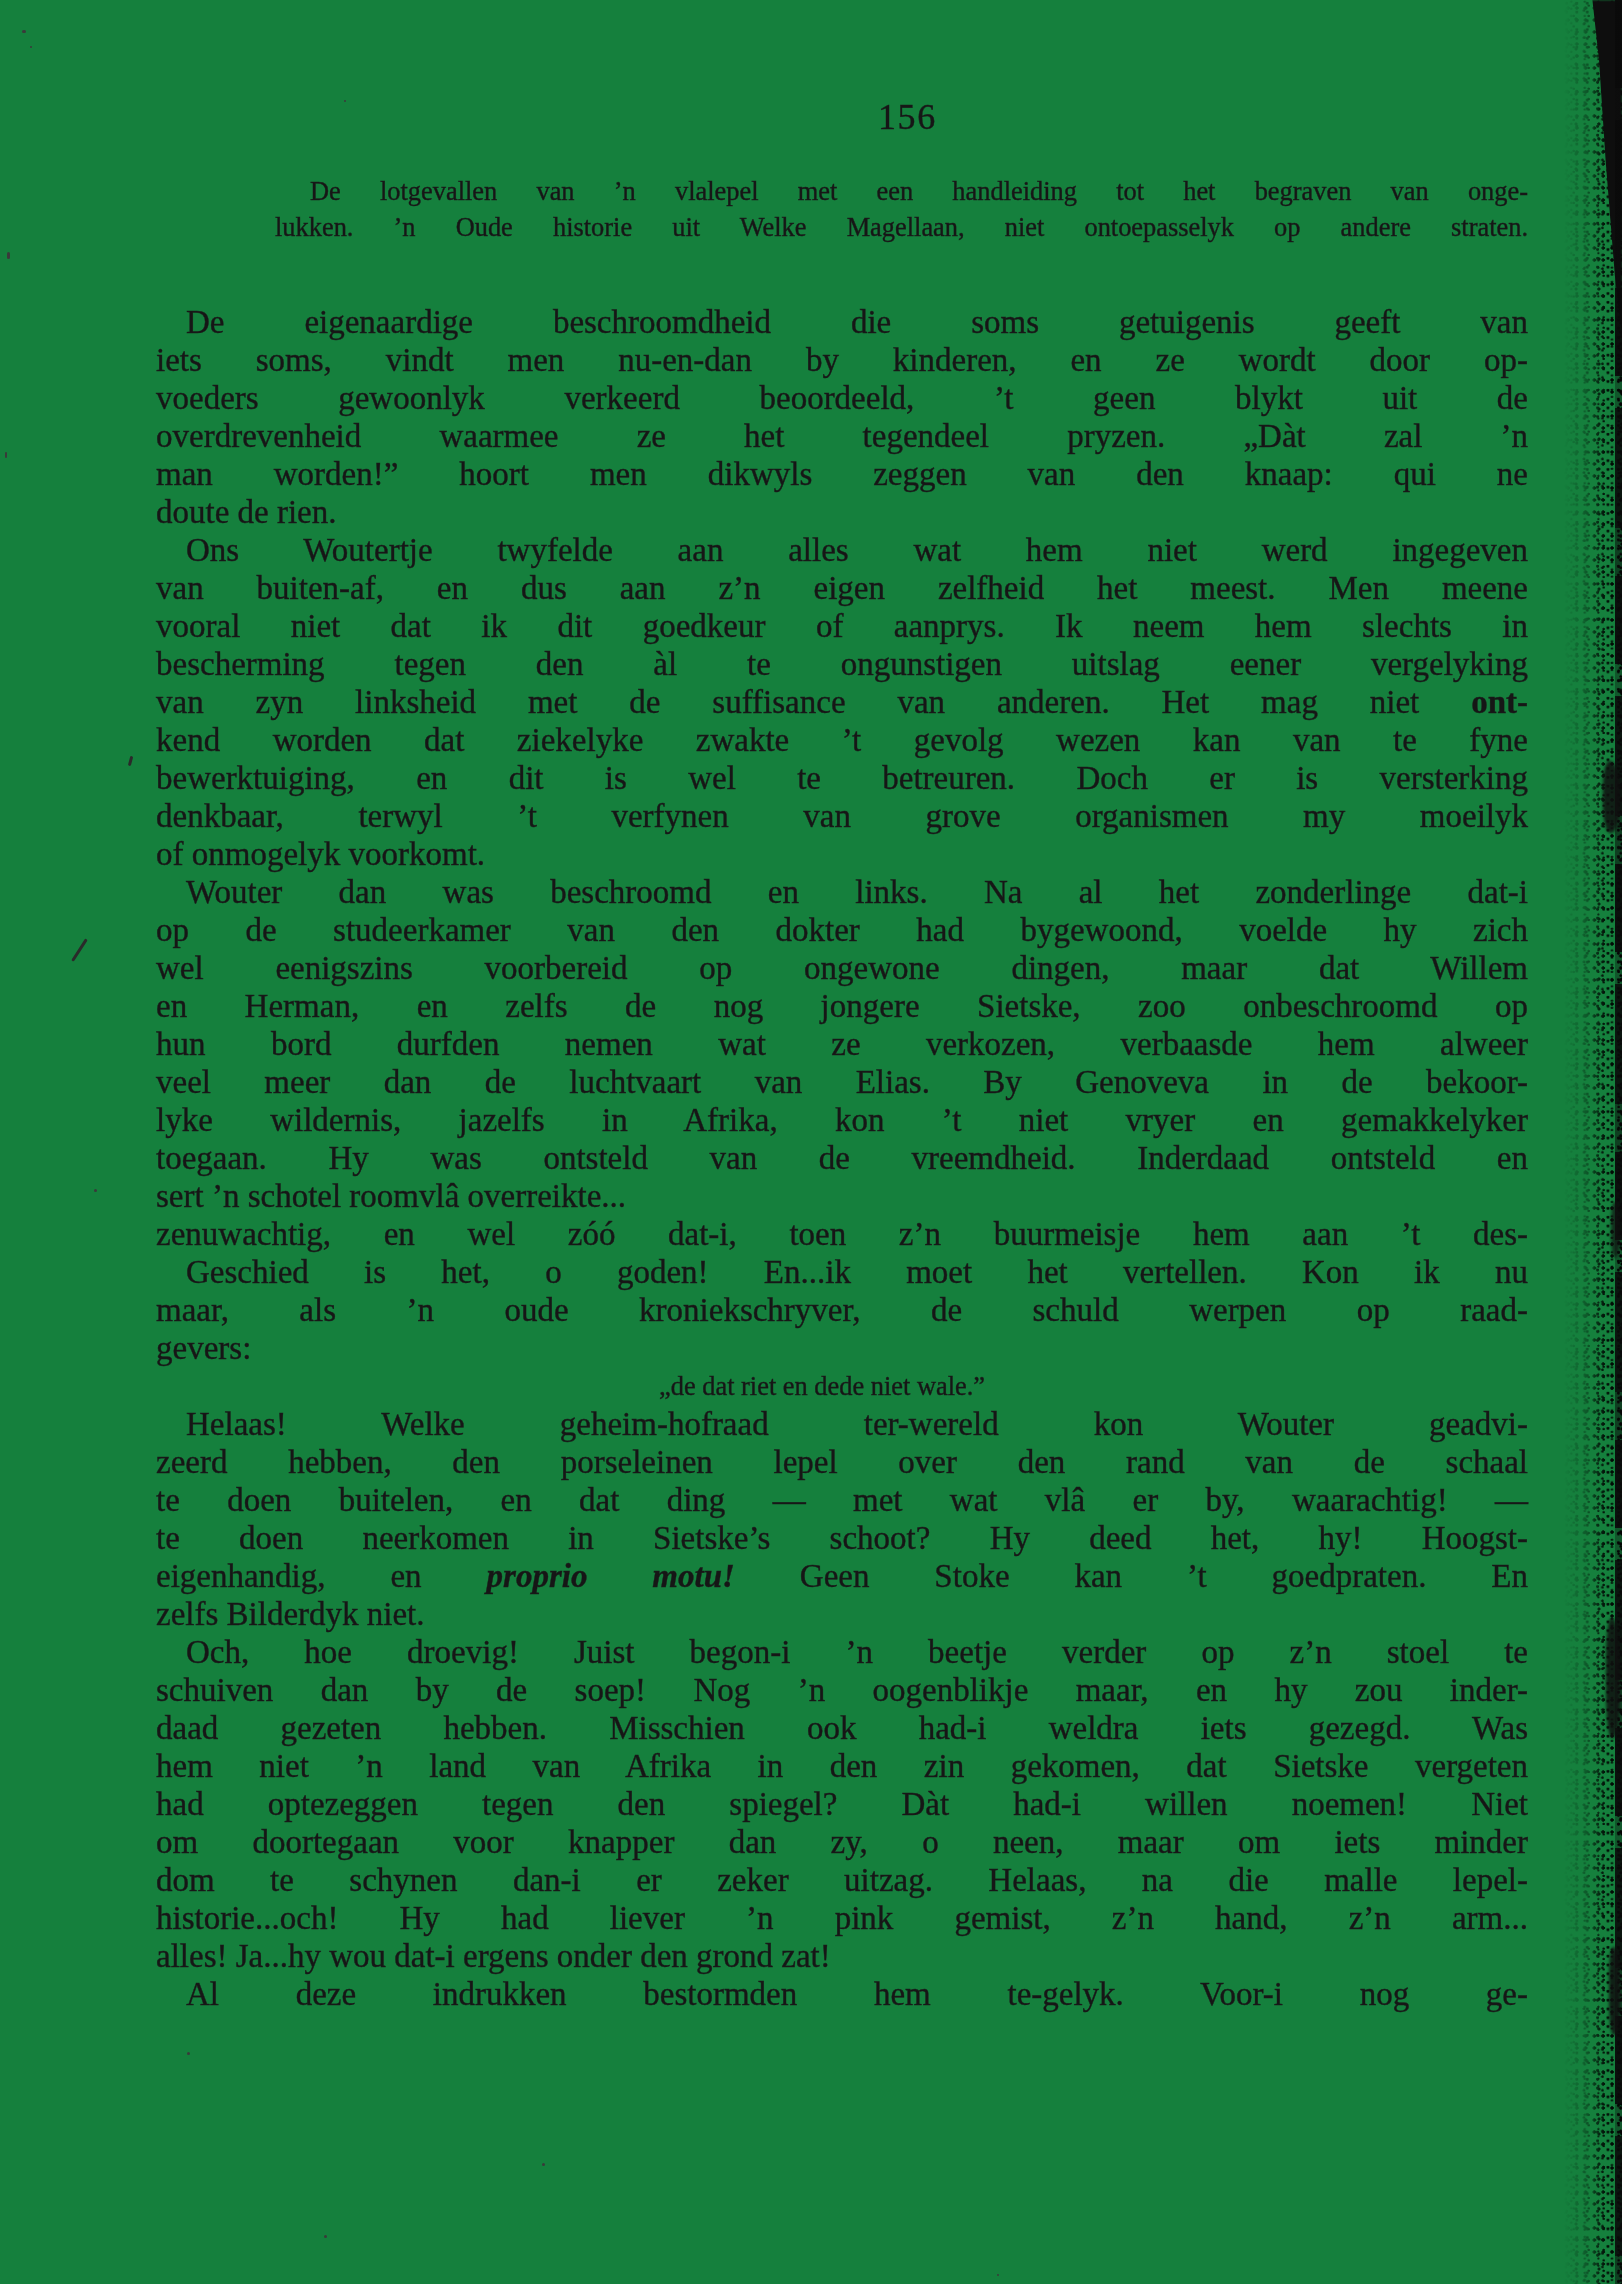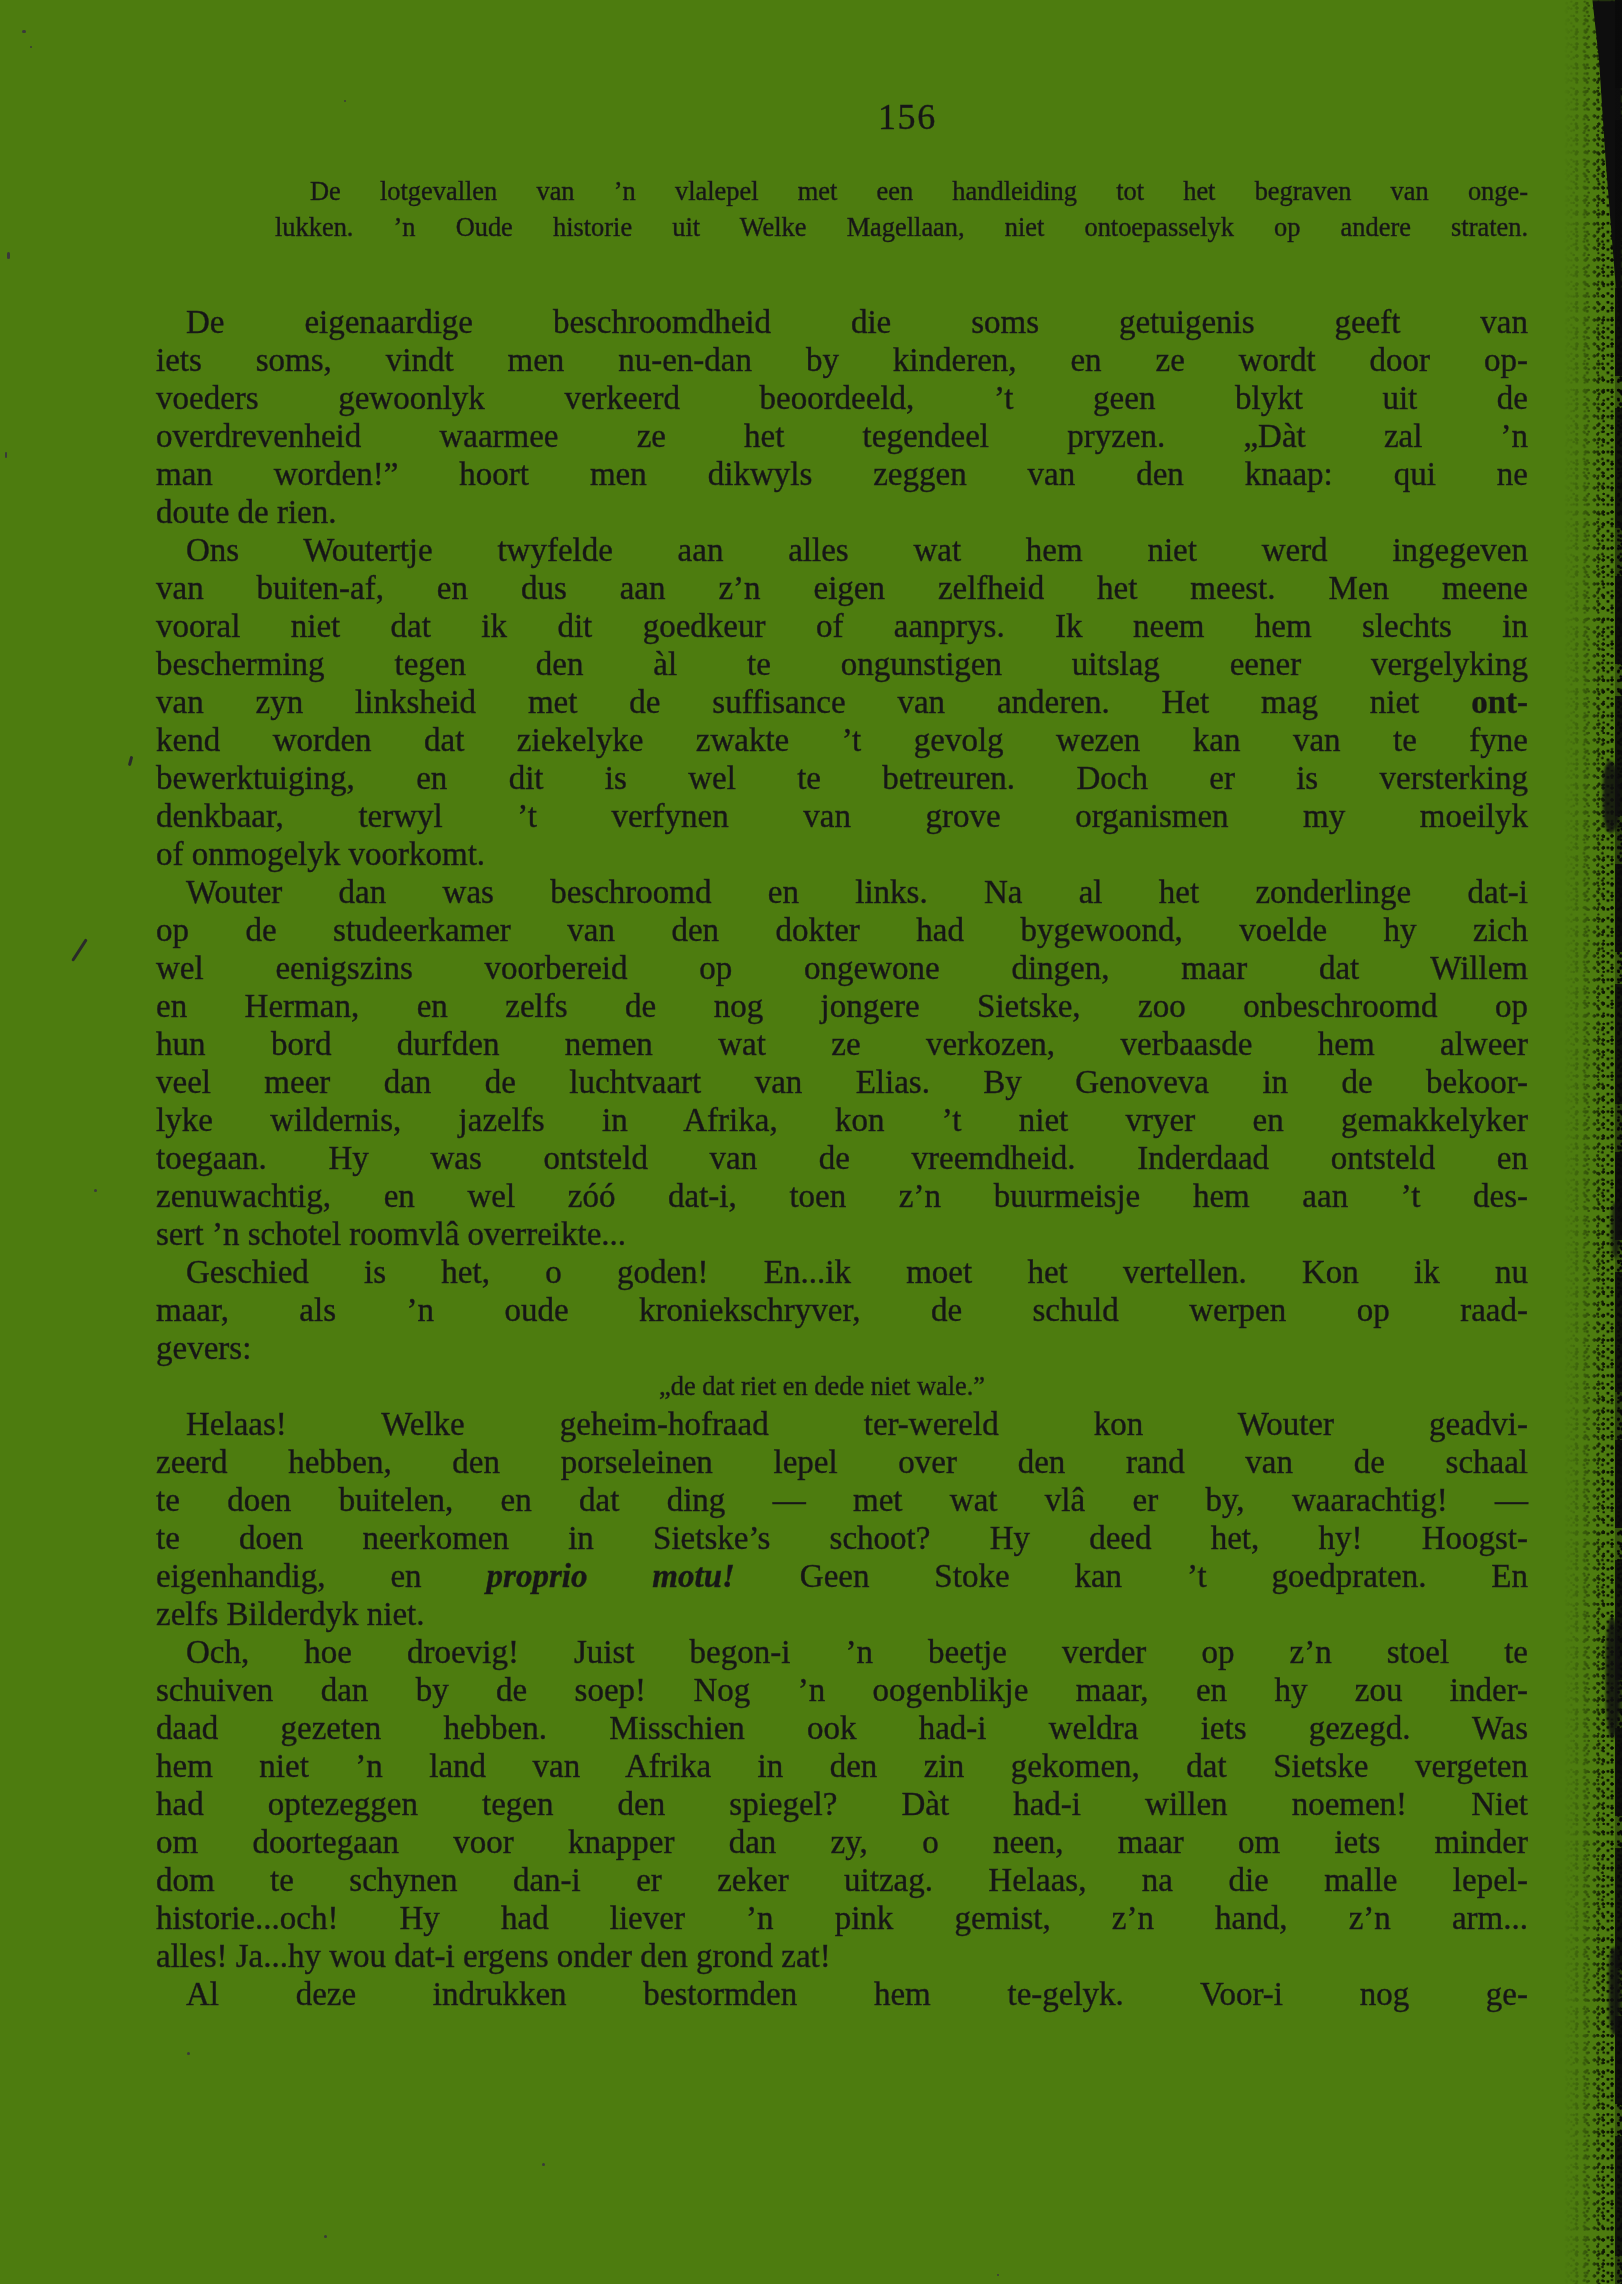--- a/index.html
+++ b/index.html
@@ -1,19 +1,19 @@
 <!DOCTYPE html>
 <html style="font-size:13px"><head>
 <meta charset="utf-8">
 <style>
   html,body{margin:0;padding:0;background:#e8e8e8;}
   .page{
     position:relative;
     width:1622px;height:2284px;
-    background:#4d7c0f;
+    background:#15803d;
     overflow:hidden;
     font-family:"Liberation Serif","DejaVu Serif",serif;
     color:#161616;
     -webkit-text-stroke:0.4px #1c1c1c;
   }
   .page-number{
     position:absolute;top:96px;left:878px;
     font-size:36px;letter-spacing:1.6px;
   }
   .heading{
@@ -117,22 +117,22 @@
       <div class="line"><span class="seg normal">denkbaar, terwyl ’t verfynen van grove organismen my moeilyk</span></div>
       <div class="line last"><span class="seg normal">of onmogelyk voorkomt.</span></div>
       <div class="line indent"><span class="seg normal">Wouter dan was beschroomd en links. Na al het zonderlinge dat-i</span></div>
       <div class="line"><span class="seg normal">op de studeerkamer van den dokter had bygewoond, voelde hy zich</span></div>
       <div class="line"><span class="seg normal">wel eenigszins voorbereid op ongewone dingen, maar dat Willem</span></div>
       <div class="line"><span class="seg normal">en Herman, en zelfs de nog jongere Sietske, zoo onbeschroomd op</span></div>
       <div class="line"><span class="seg normal">hun bord durfden nemen wat ze verkozen, verbaasde hem alweer</span></div>
       <div class="line"><span class="seg normal">veel meer dan de luchtvaart van Elias. By Genoveva in de bekoor-</span></div>
       <div class="line"><span class="seg normal">lyke wildernis, jazelfs in Afrika, kon ’t niet vryer en gemakkelyker</span></div>
       <div class="line"><span class="seg normal">toegaan. Hy was ontsteld van de vreemdheid. Inderdaad ontsteld en</span></div>
+      <div class="line last"><span class="seg normal">sert ’n schotel roomvlâ overreikte...</span></div>
       <div class="line"><span class="seg normal">zenuwachtig, en wel zóó dat-i, toen z’n buurmeisje hem aan ’t des-</span></div>
-      <div class="line last"><span class="seg normal">sert ’n schotel roomvlâ overreikte...</span></div>
       <div class="line indent"><span class="seg normal">Geschied is het, o goden! En...ik moet het vertellen. Kon ik nu</span></div>
       <div class="line"><span class="seg normal">maar, als ’n oude kroniekschryver, de schuld werpen op raad-</span></div>
       <div class="line last"><span class="seg normal">gevers:</span></div>
       <div class="quote-line"><span class="seg normal">„de dat riet en dede niet wale.”</span></div>
       <div class="line indent"><span class="seg normal">Helaas! Welke geheim-hofraad ter-wereld kon Wouter geadvi-</span></div>
       <div class="line"><span class="seg normal">zeerd hebben, den porseleinen lepel over den rand van de schaal</span></div>
       <div class="line"><span class="seg normal">te doen buitelen, en dat ding — met wat vlâ er by, waarachtig! —</span></div>
       <div class="line"><span class="seg normal">te doen neerkomen in Sietske’s schoot? Hy deed het, </span><span class="seg italic">hy!</span><span class="seg normal"> Hoogst-</span></div>
       <div class="line"><span class="seg normal">eigenhandig, en </span><span class="seg bolditalic">proprio motu!</span><span class="seg normal"> Geen Stoke kan ’t goedpraten. En</span></div>
       <div class="line last"><span class="seg normal">zelfs Bilderdyk niet.</span></div>

